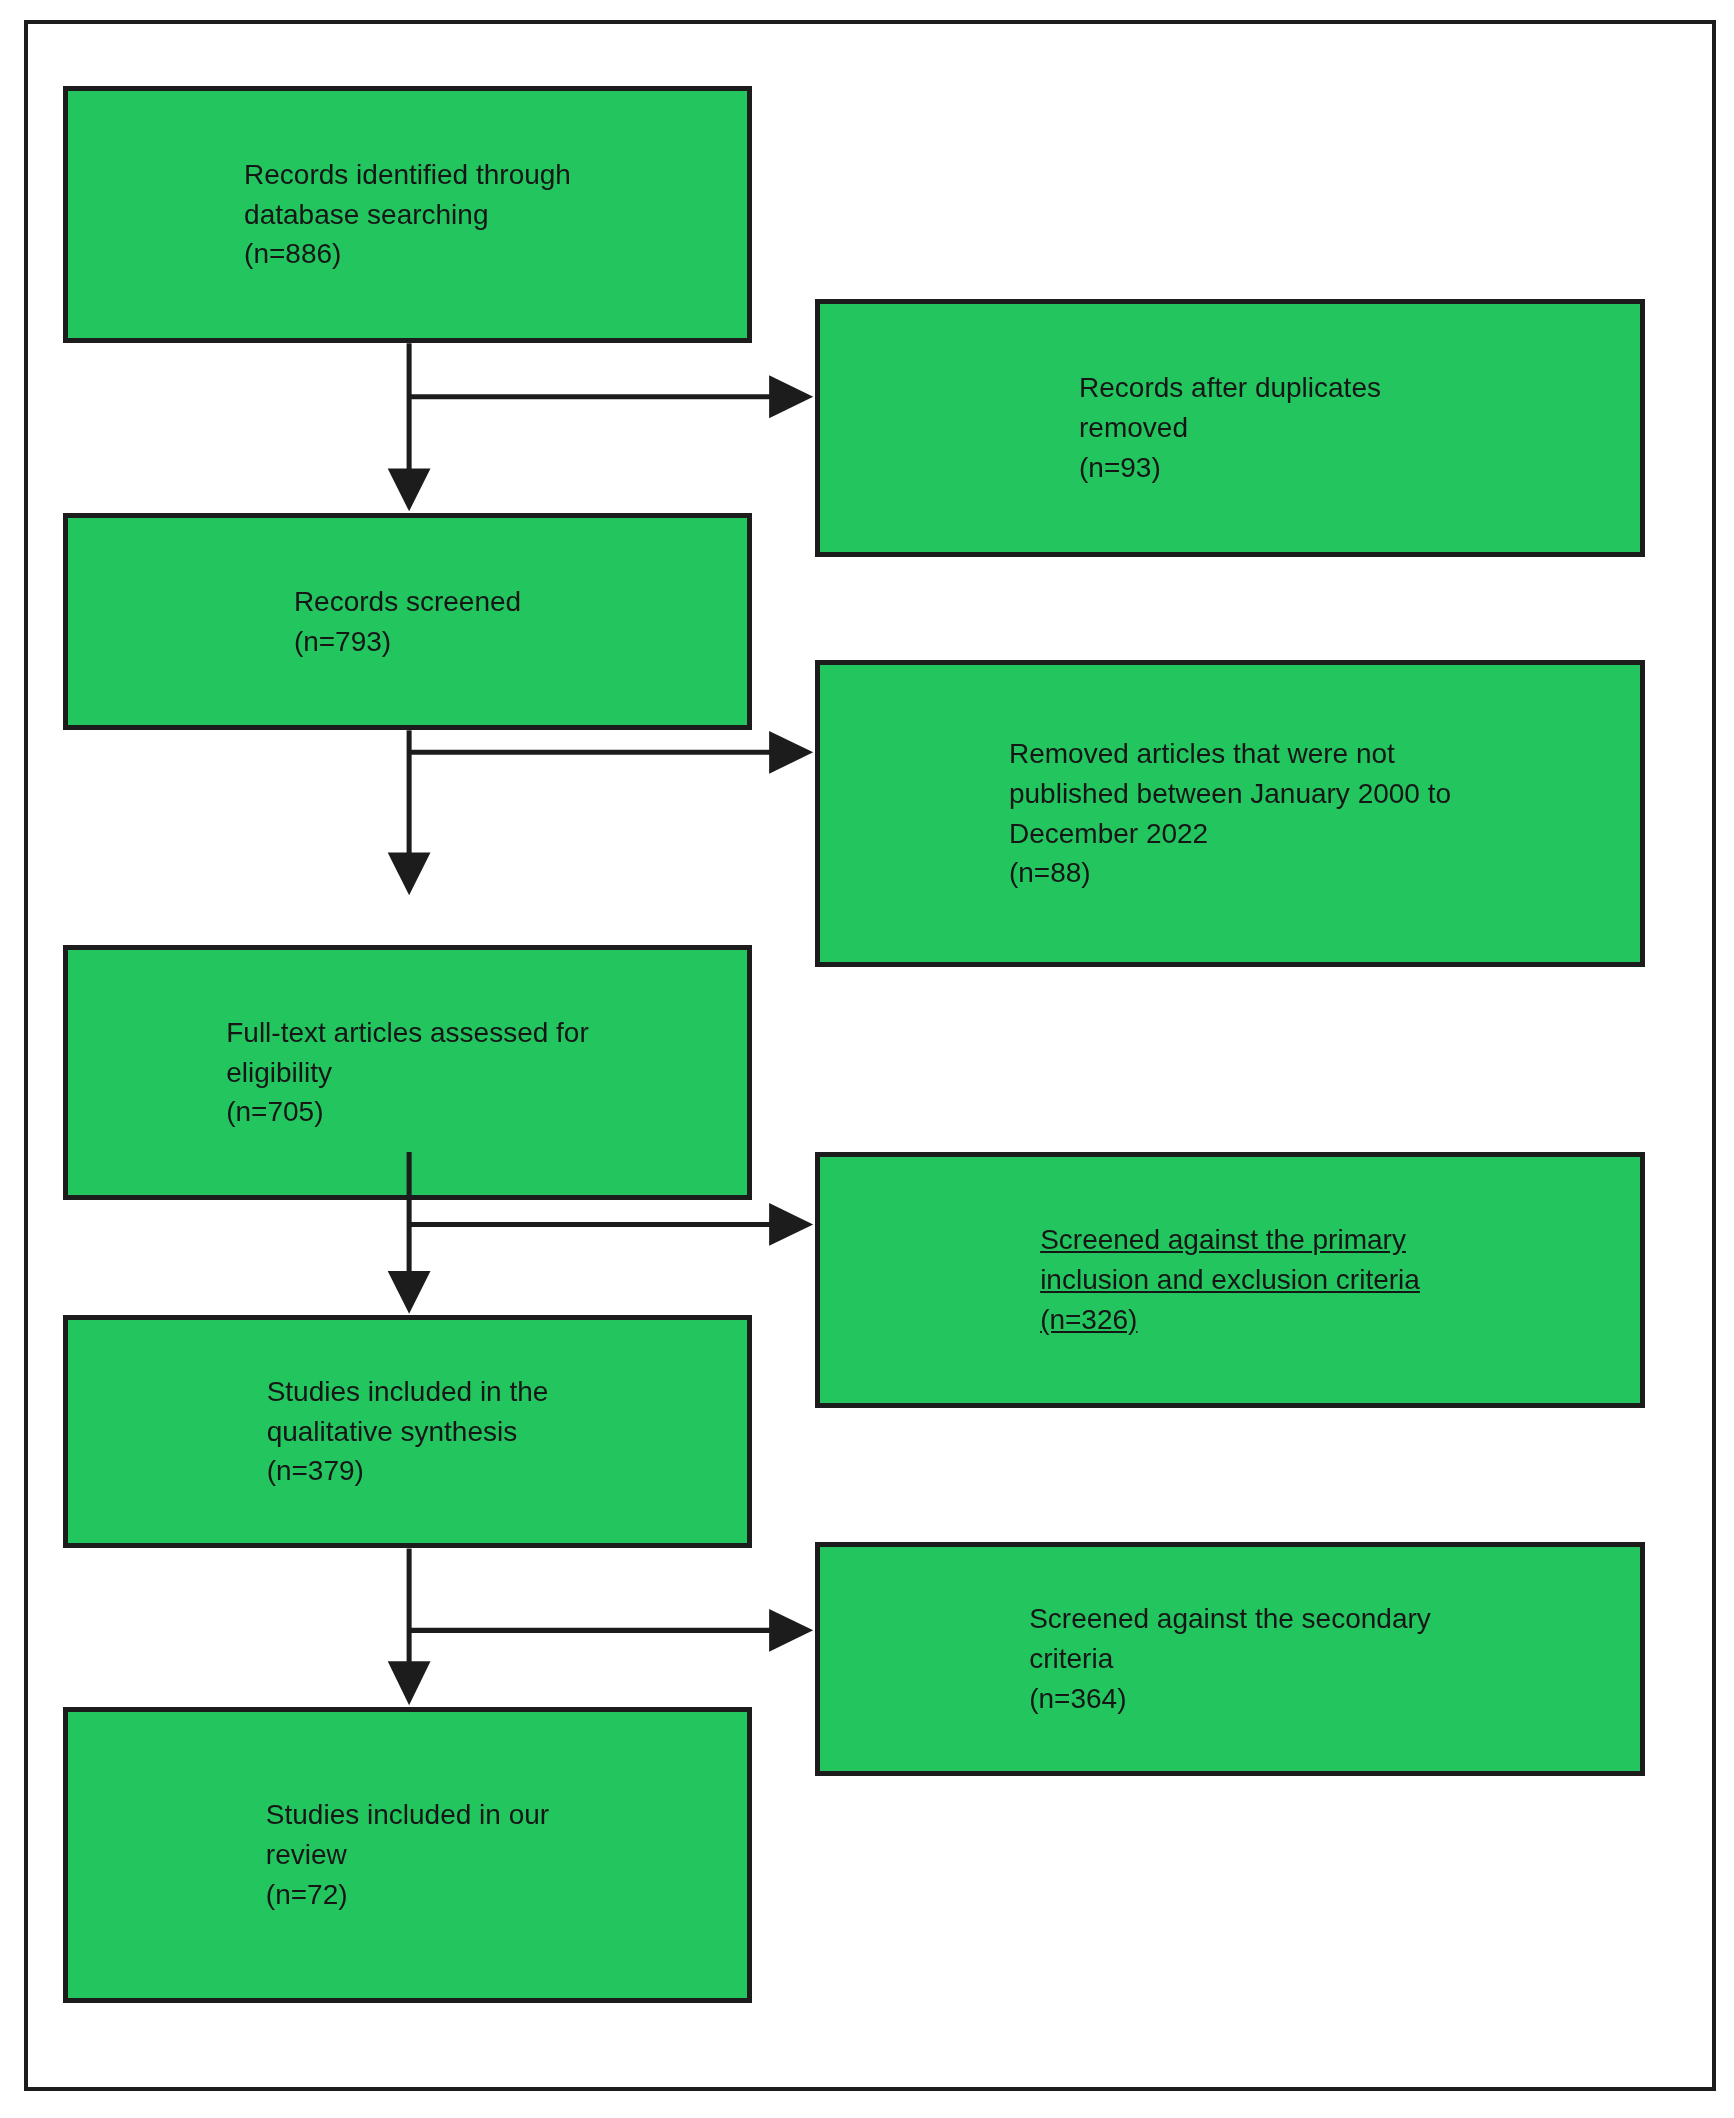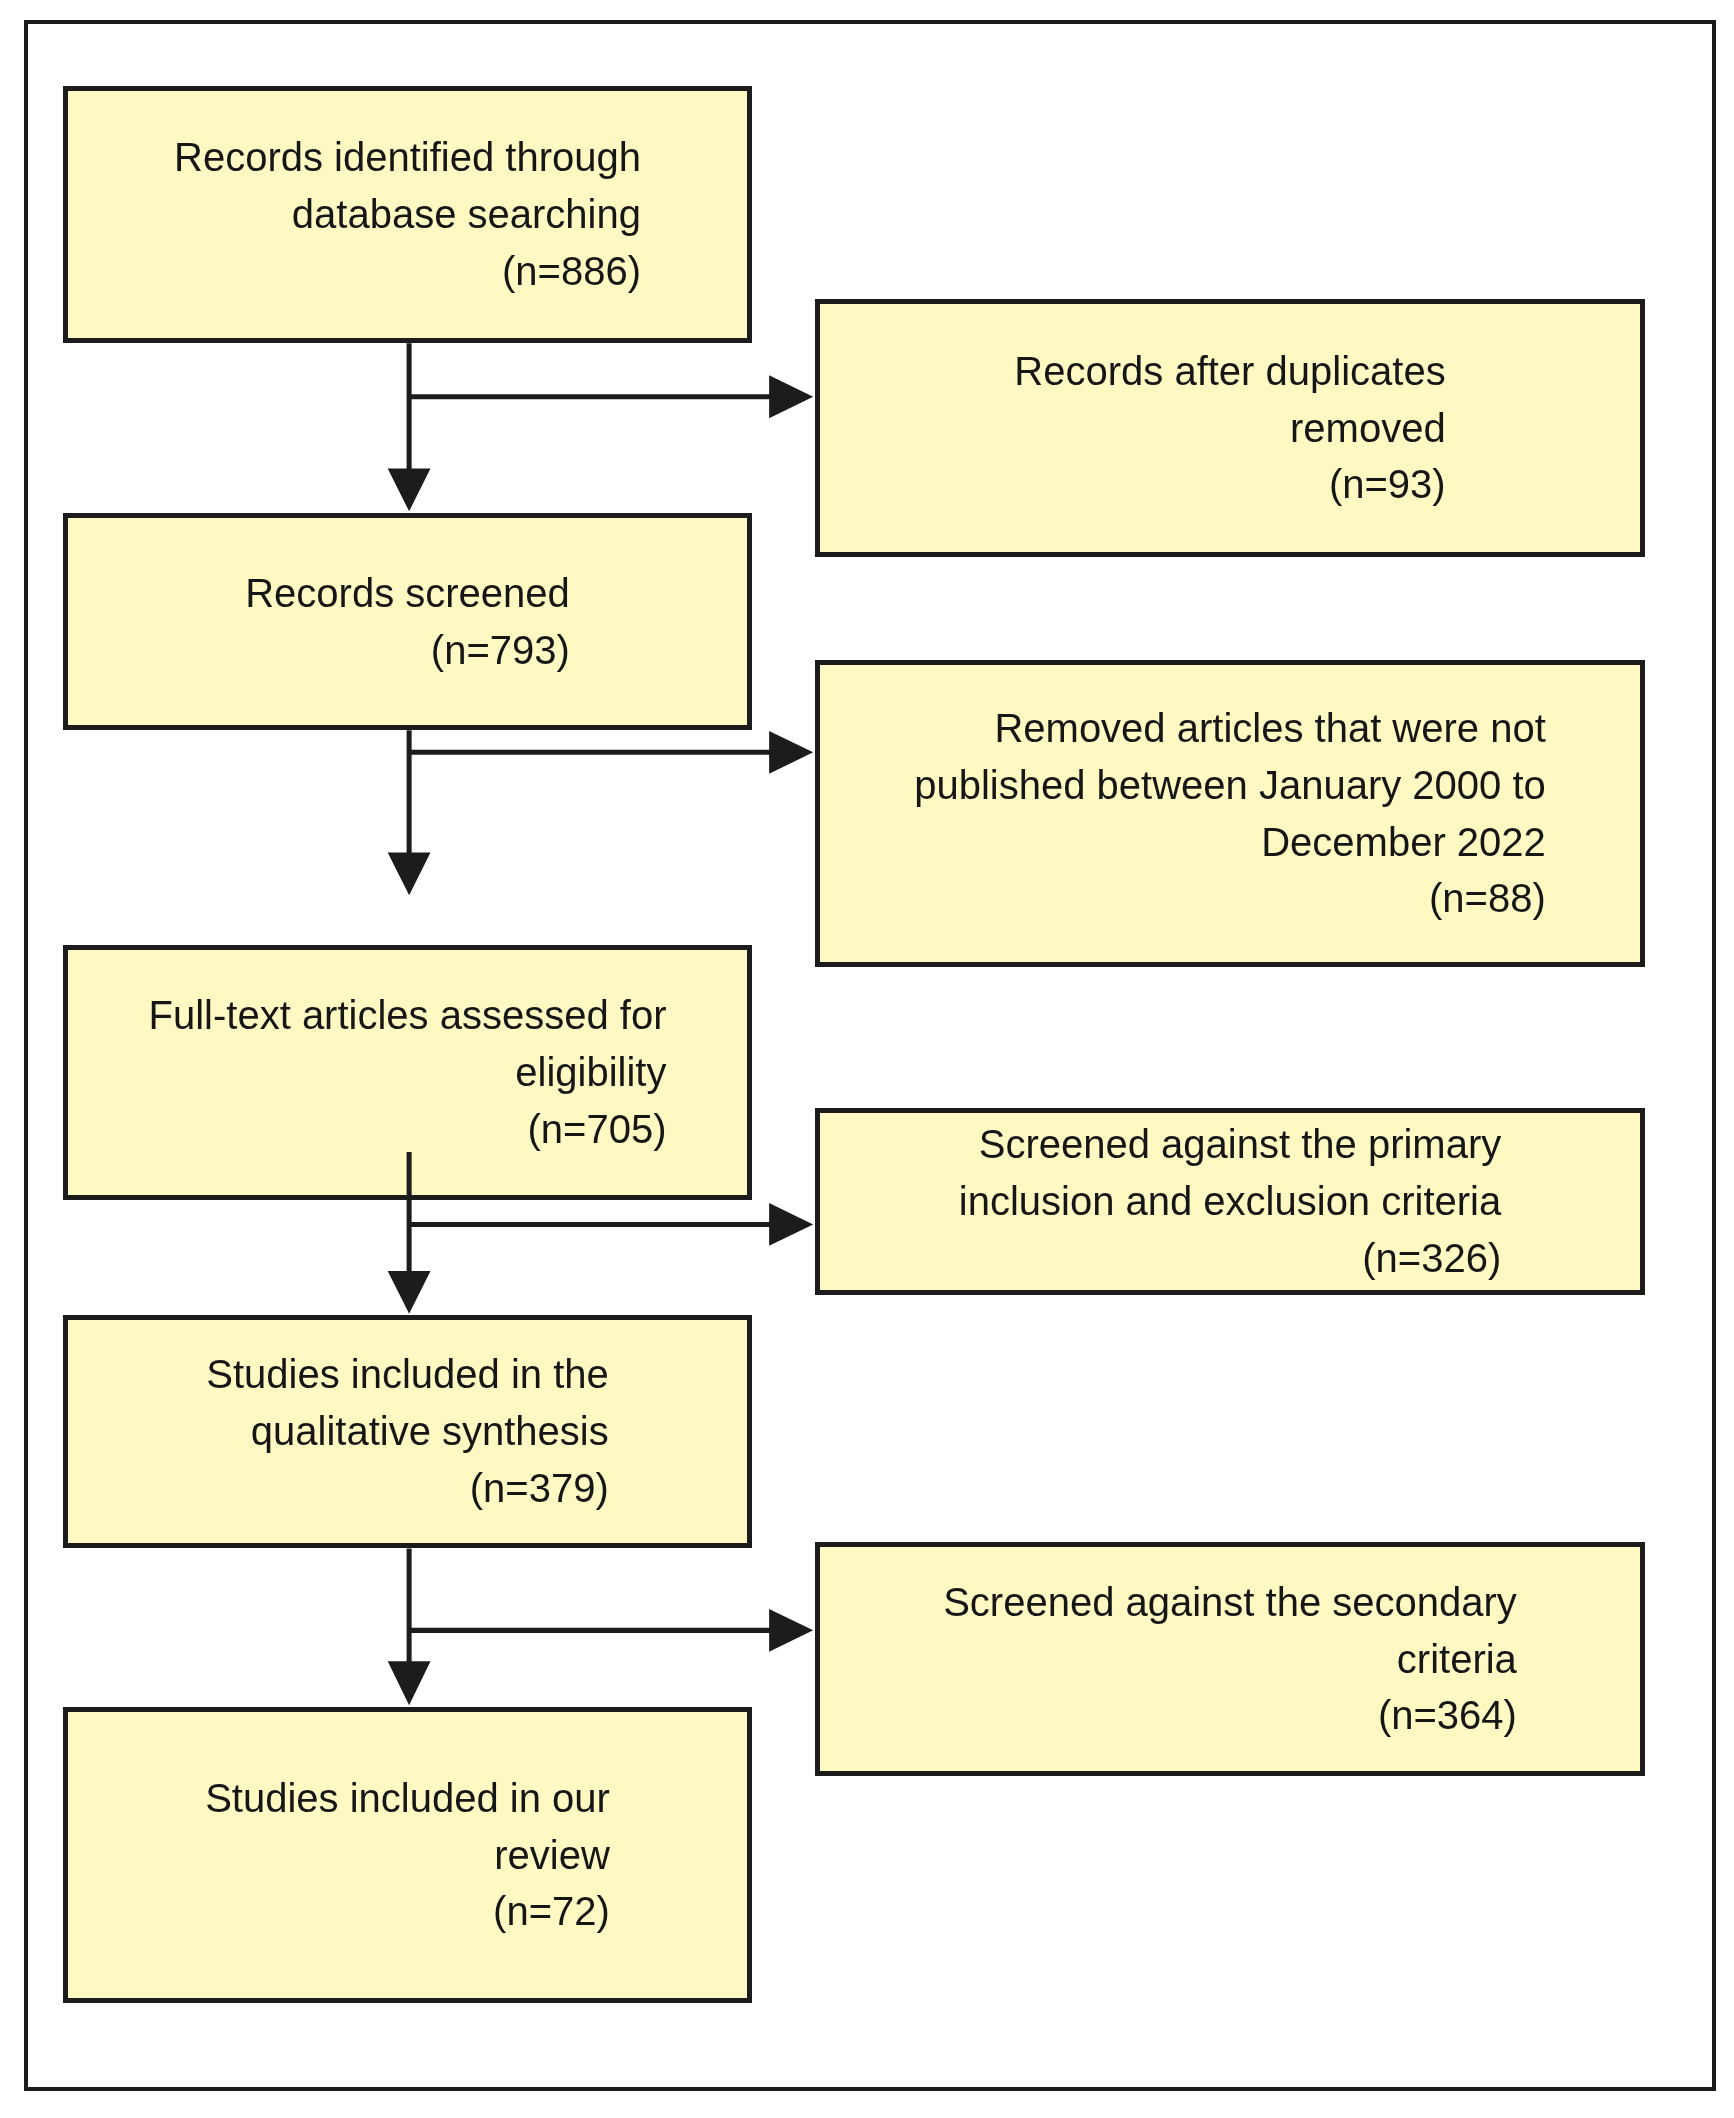--- a/index.html
+++ b/index.html
@@ -22,44 +22,44 @@
     width: 1684px;
     height: 2063px;
     border: 4.4px solid #1c1c1c;
     background: #ffffff;
     box-sizing: content-box;
   }
   .box {
     position: absolute;
     box-sizing: border-box;
     border: 5.7px solid #1c1c1c;
-    background: #fef9c3;
+    background: #22c55e;
     display: flex;
     align-items: center;
     justify-content: center;
-    text-align: right;
+    text-align: left;
     white-space: pre-line;
-    font-size: 40px;
+    font-size: 28px;
     line-height: 1.42;
     padding: 6.3px 22.7px;
   }
   
   .col-left  { left: 63px;  width: 689px; }
   
   .col-right { left: 815px; width: 830px; }
 
   .l1 { top: 86px;  height: 257px; }
   .l2 { top: 513px;  height: 217px; }
   .l3 { top: 897px; height: 255px; margin-top: 48px; }
   .l4 { top: 1315px; height: 233px; }
   .l5 { top: 1707px; height: 296px; }
 
   .r1 { top: 299px;  height: 258px; }
   .r2 { top: 660px; height: 307px; }
-  .r3 { top: 1108px; height: 187px; }
+  .r3 { top: 1152px; height: 256px; text-decoration: underline; }
   .r4 { top: 1542px; height: 234px; }
 
   svg.connectors {
     position: absolute;
     left: 0;
     top: 0;
     width: 1734px;
     height: 2119px;
     pointer-events: none;
   }

